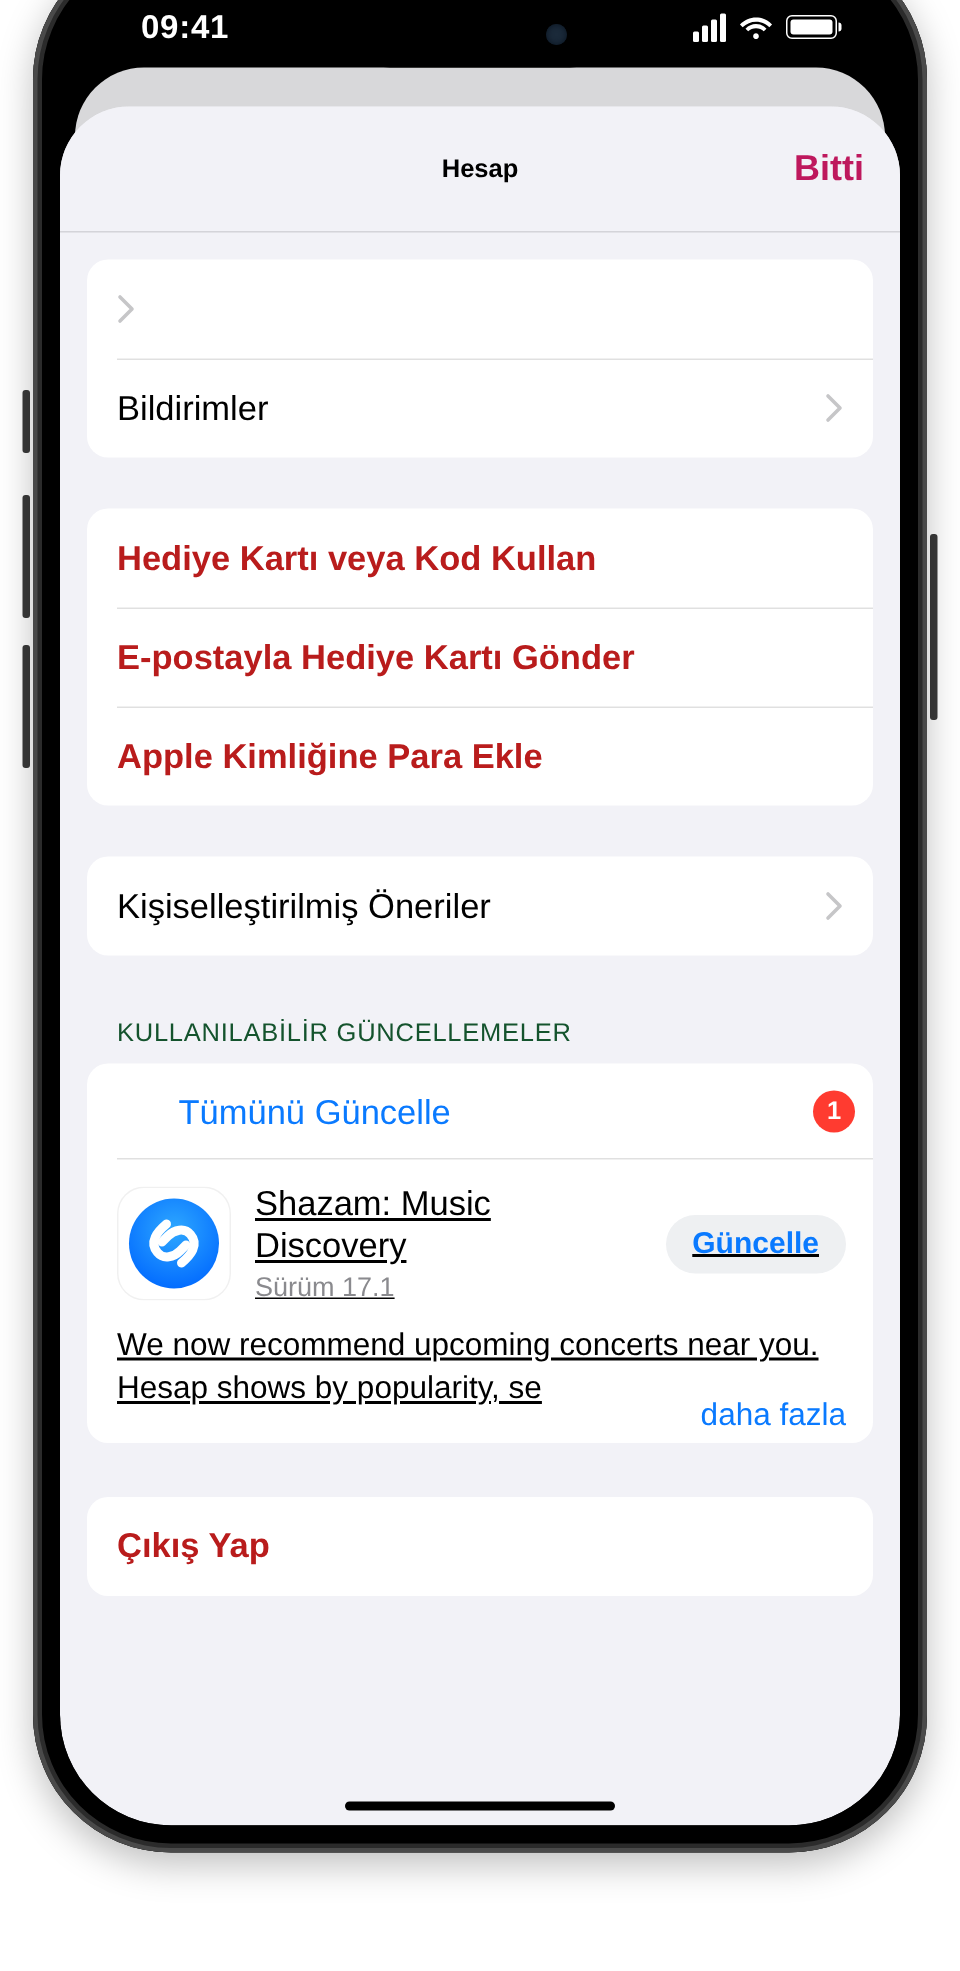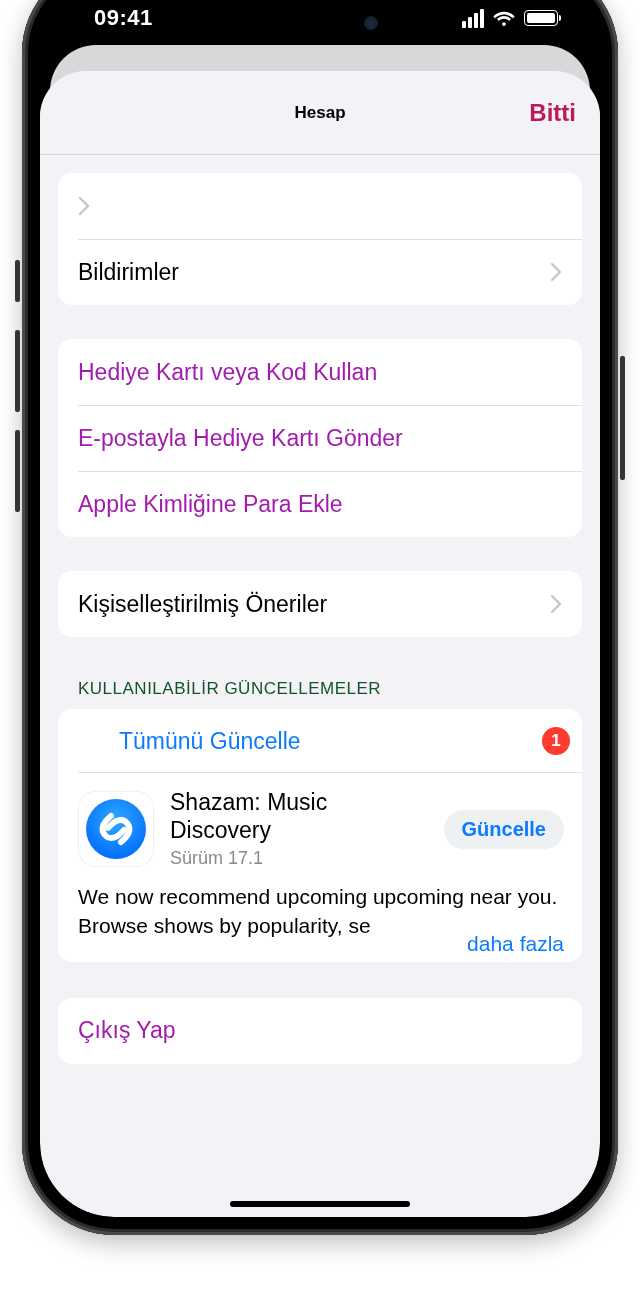--- a/index.html
+++ b/index.html
@@ -90,21 +90,21 @@
   .row {
     min-height:66px; padding:0 20px;
     display:flex; align-items:center; justify-content:space-between;
     font-size:23px;
     position:relative;
   }
   .row + .row::before {
     content:""; position:absolute; left:20px; right:0; top:0; height:1px; background:rgba(0,0,0,.12);
   }
   .row .label-black { color:#000; }
-  .row .label-blue { color:#a21caf; }
+  .row .label-blue { color:#b91c1c;font-weight:bold; }
   .chev svg { display:block; }
 
   .section-header {
     font-size:17px; color:#14532d; letter-spacing:.5px;
     padding: 6px 20px 10px 20px;
   }
 
   .updates-group { background:#fff; border-radius:14px; overflow:hidden; margin-bottom:36px; }
   .update-all { display:flex; align-items:center; justify-content:space-between; padding:18px 18px 18px 20px; position:relative; }
   .update-all .lbl { color:#0a7aff; font-size:23px;margin-left:41px; }
@@ -227,42 +227,42 @@
             </div>
 
             <div class="section-header">KULLANILABİLİR GÜNCELLEMELER</div>
 
             <div class="updates-group">
               <div class="update-all">
                 <span class="lbl">Tümünü Güncelle</span>
                 <span class="badge">1</span>
               </div>
 
-              <div class="app-row" style="position:relative;">
+              <div class="app-row" style="position:relative;text-decoration:underline;">
                 <div class="app-top">
                   <div class="app-icon">
                     <svg width="64" height="64" viewBox="0 0 64 64">
                       <defs>
                         <radialGradient id="g1" cx="50%" cy="35%" r="70%">
                           <stop offset="0%" stop-color="#2ea8ff"></stop>
                           <stop offset="100%" stop-color="#0068ff"></stop>
                         </radialGradient>
                       </defs>
                       <circle cx="32" cy="32" r="30" fill="url(#g1)"></circle>
                       <path d="M27 19c-6 5-12 12-6 19 4 5 11 3 15-1l4-4" stroke="#fff" stroke-width="6" fill="none" stroke-linecap="round"></path>
                       <path d="M37 45c6-5 12-12 6-19-4-5-11-3-15 1l-4 4" stroke="#fff" stroke-width="6" fill="none" stroke-linecap="round"></path>
                     </svg>
                   </div>
                   <div class="app-meta">
                     <div class="app-name">Shazam: Music Discovery</div>
                     <div class="app-ver">Sürüm 17.1</div>
                   </div>
                   <div class="pill-btn">Güncelle</div>
                 </div>
-                <div class="app-desc">We now recommend upcoming upcoming near you. Browse shows by popularity, se</div>
+                <div class="app-desc">We now recommend upcoming concerts near you. Hesap shows by popularity, se</div>
                 <span class="more-link">daha fazla</span>
                 <div style="height:16px"></div>
               </div>
             </div>
 
             <div class="group" style="margin-bottom:12px;">
               <div class="row">
                 <span class="label-blue">Çıkış Yap</span>
               </div>
             </div>

